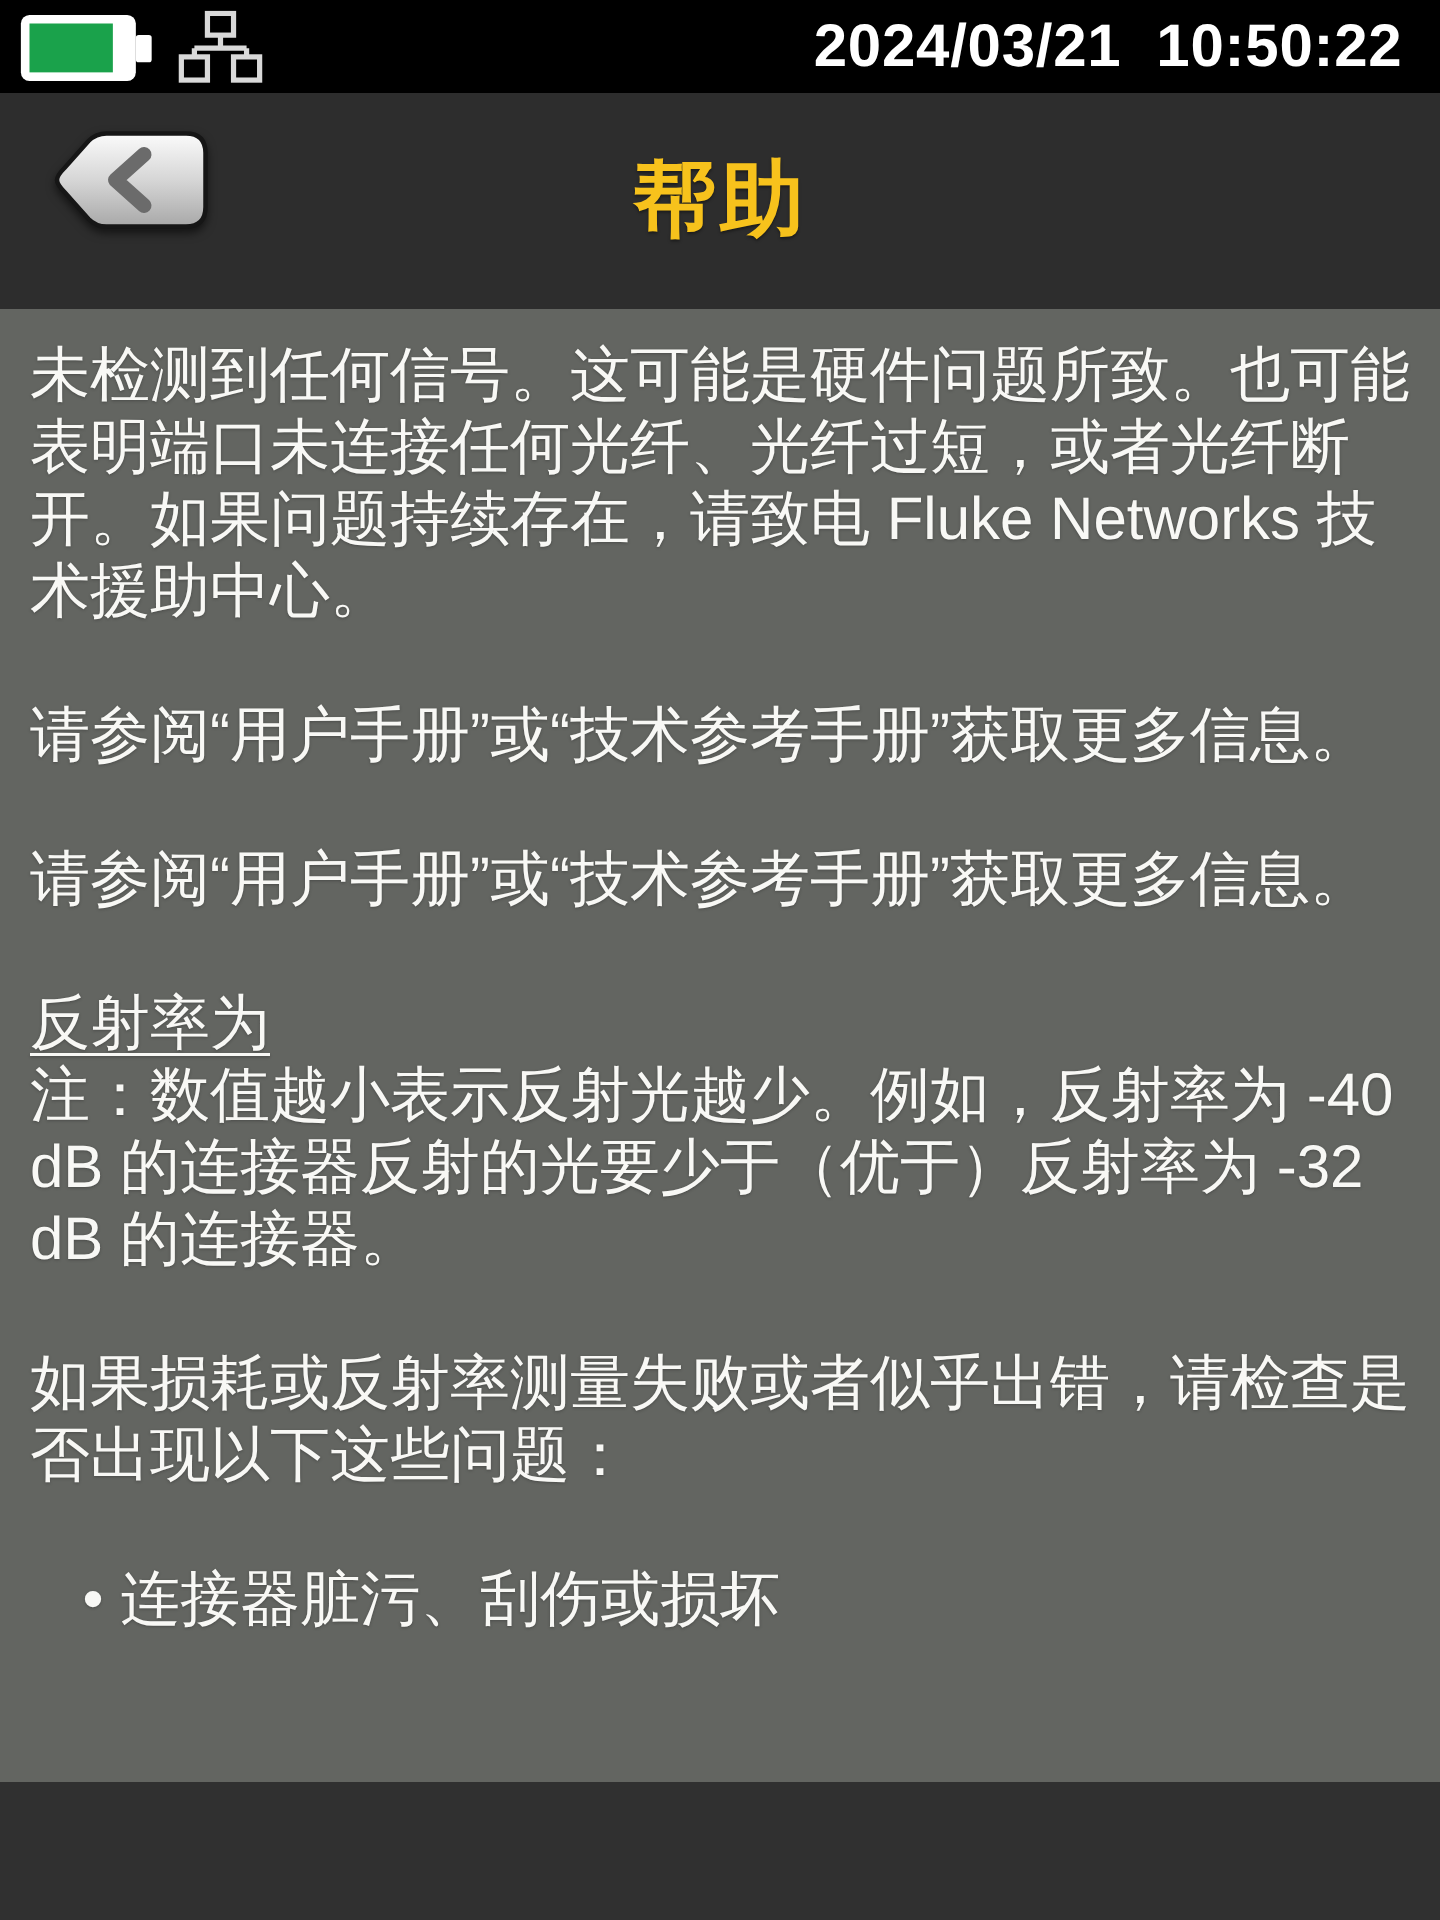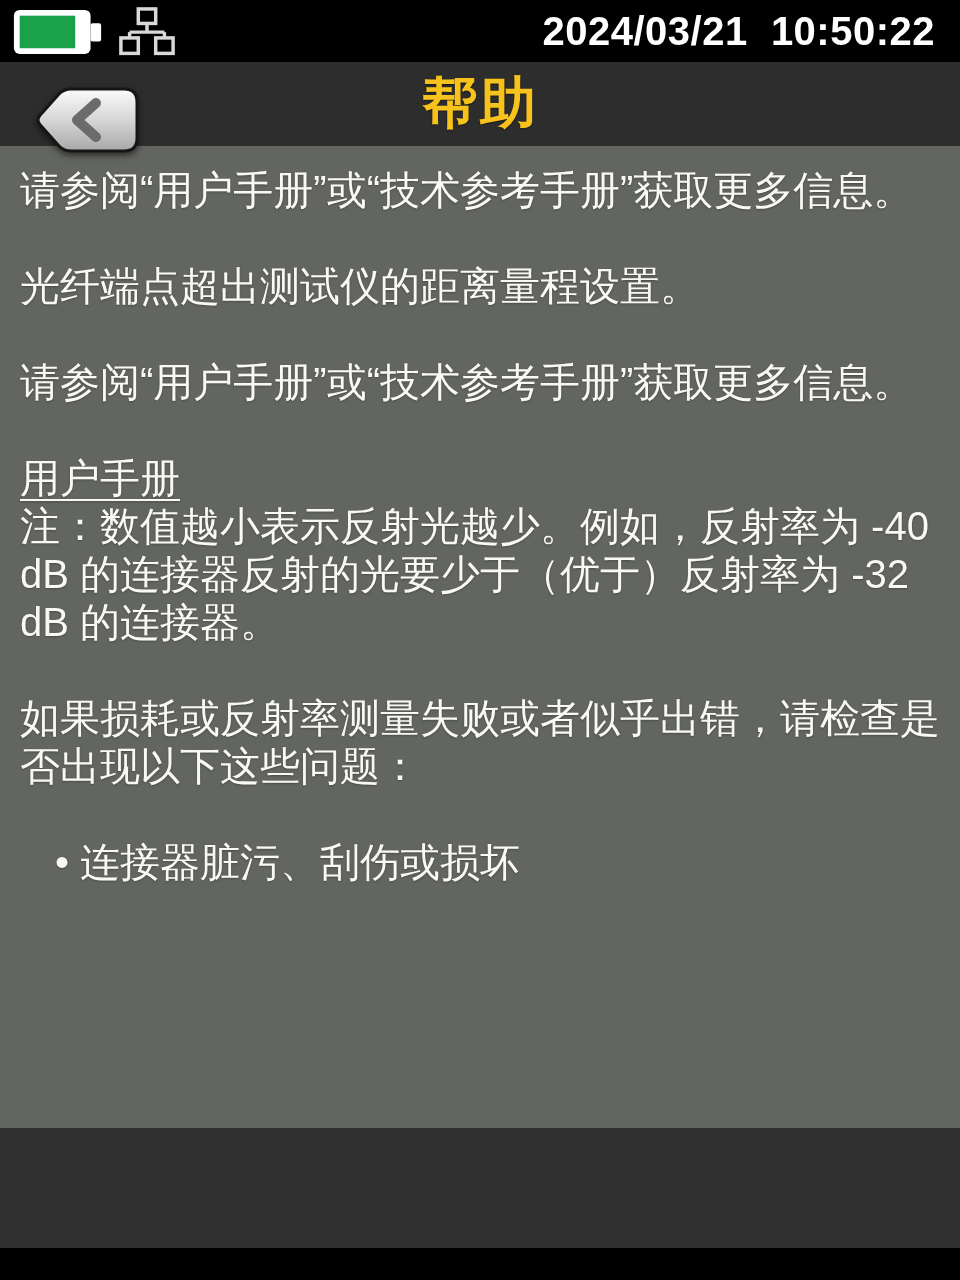--- a/index.html
+++ b/index.html
@@ -15,21 +15,21 @@
   }
   .status-bar .icon-battery { width:92px; height:48px; margin-top:2px; }
   .status-bar .icon-network { width:58px; height:50px; margin-left:14px; margin-top:2px; }
   .status-datetime {
     margin-left:auto; color:#ffffff; font-weight:bold;
     font-size:40px; letter-spacing:0.5px; white-space:pre;
   }
 
   
   .title-bar {
-    height:84px; background:#2d2d2d; flex:0 0 auto; position:relative;
+    height:144px; background:#2d2d2d; flex:0 0 auto; position:relative;
     display:flex; align-items:center; justify-content:center;
   }
   .back-btn {
     position:absolute; left:36px; top:24px; width:104px; height:68px;
     background:none; border:none; padding:0; cursor:pointer;
     filter:drop-shadow(0 3px 3px rgba(0,0,0,0.55));
   }
   .back-btn svg { width:100%; height:100%; display:block; }
   .page-title {
     color:#f7c21c; font-size:56px; font-weight:bold; letter-spacing:2px;
@@ -99,24 +99,24 @@
                    Q28,65 23,60 L7,42 Q2,37 2,34 Q2,31 7,26 L23,8 Q28,3 35,3 Z" fill="url(#btngrad)" stroke="#161616" stroke-width="3"></path>
           <polyline points="60,17 41,34 60,51" fill="none" stroke="#6b6b6b" stroke-width="10" stroke-linecap="round" stroke-linejoin="round"></polyline>
         </svg>
       </span>
     </button>
     <h1 class="page-title">帮助</h1>
   </div>
 
   <main class="content">
     <div class="content-clip">
+      <p class="para">未检测到任何信号。这可能是硬件问题所致。也可能表明端口未连接任何光纤、光纤过短，或者光纤断开。如果问题持续存在，请致电 Fluke Networks 技术援助中心。</p>
       <p class="para">请参阅“用户手册”或“技术参考手册”获取更多信息。</p>
-      <p class="para">光纤端点超出测试仪的距离量程设置。</p>
       <p class="para">请参阅“用户手册”或“技术参考手册”获取更多信息。</p>
-      <p class="para heading">用户手册</p>
+      <p class="para heading">反射率为</p>
       <p class="para bold">注：数值越小表示反射光越少。例如，反射率为 -40 dB 的连接器反射的光要少于（优于）反射率为 -32 dB 的连接器。</p>
       <p class="para pre-list">如果损耗或反射率测量失败或者似乎出错，请检查是否出现以下这些问题：</p>
       <p class="para bullet">•  连接器脏污、刮伤或损坏</p>
     </div>
   </main>
 
   <footer class="bottom-bar"></footer>
 
 </div>
 

